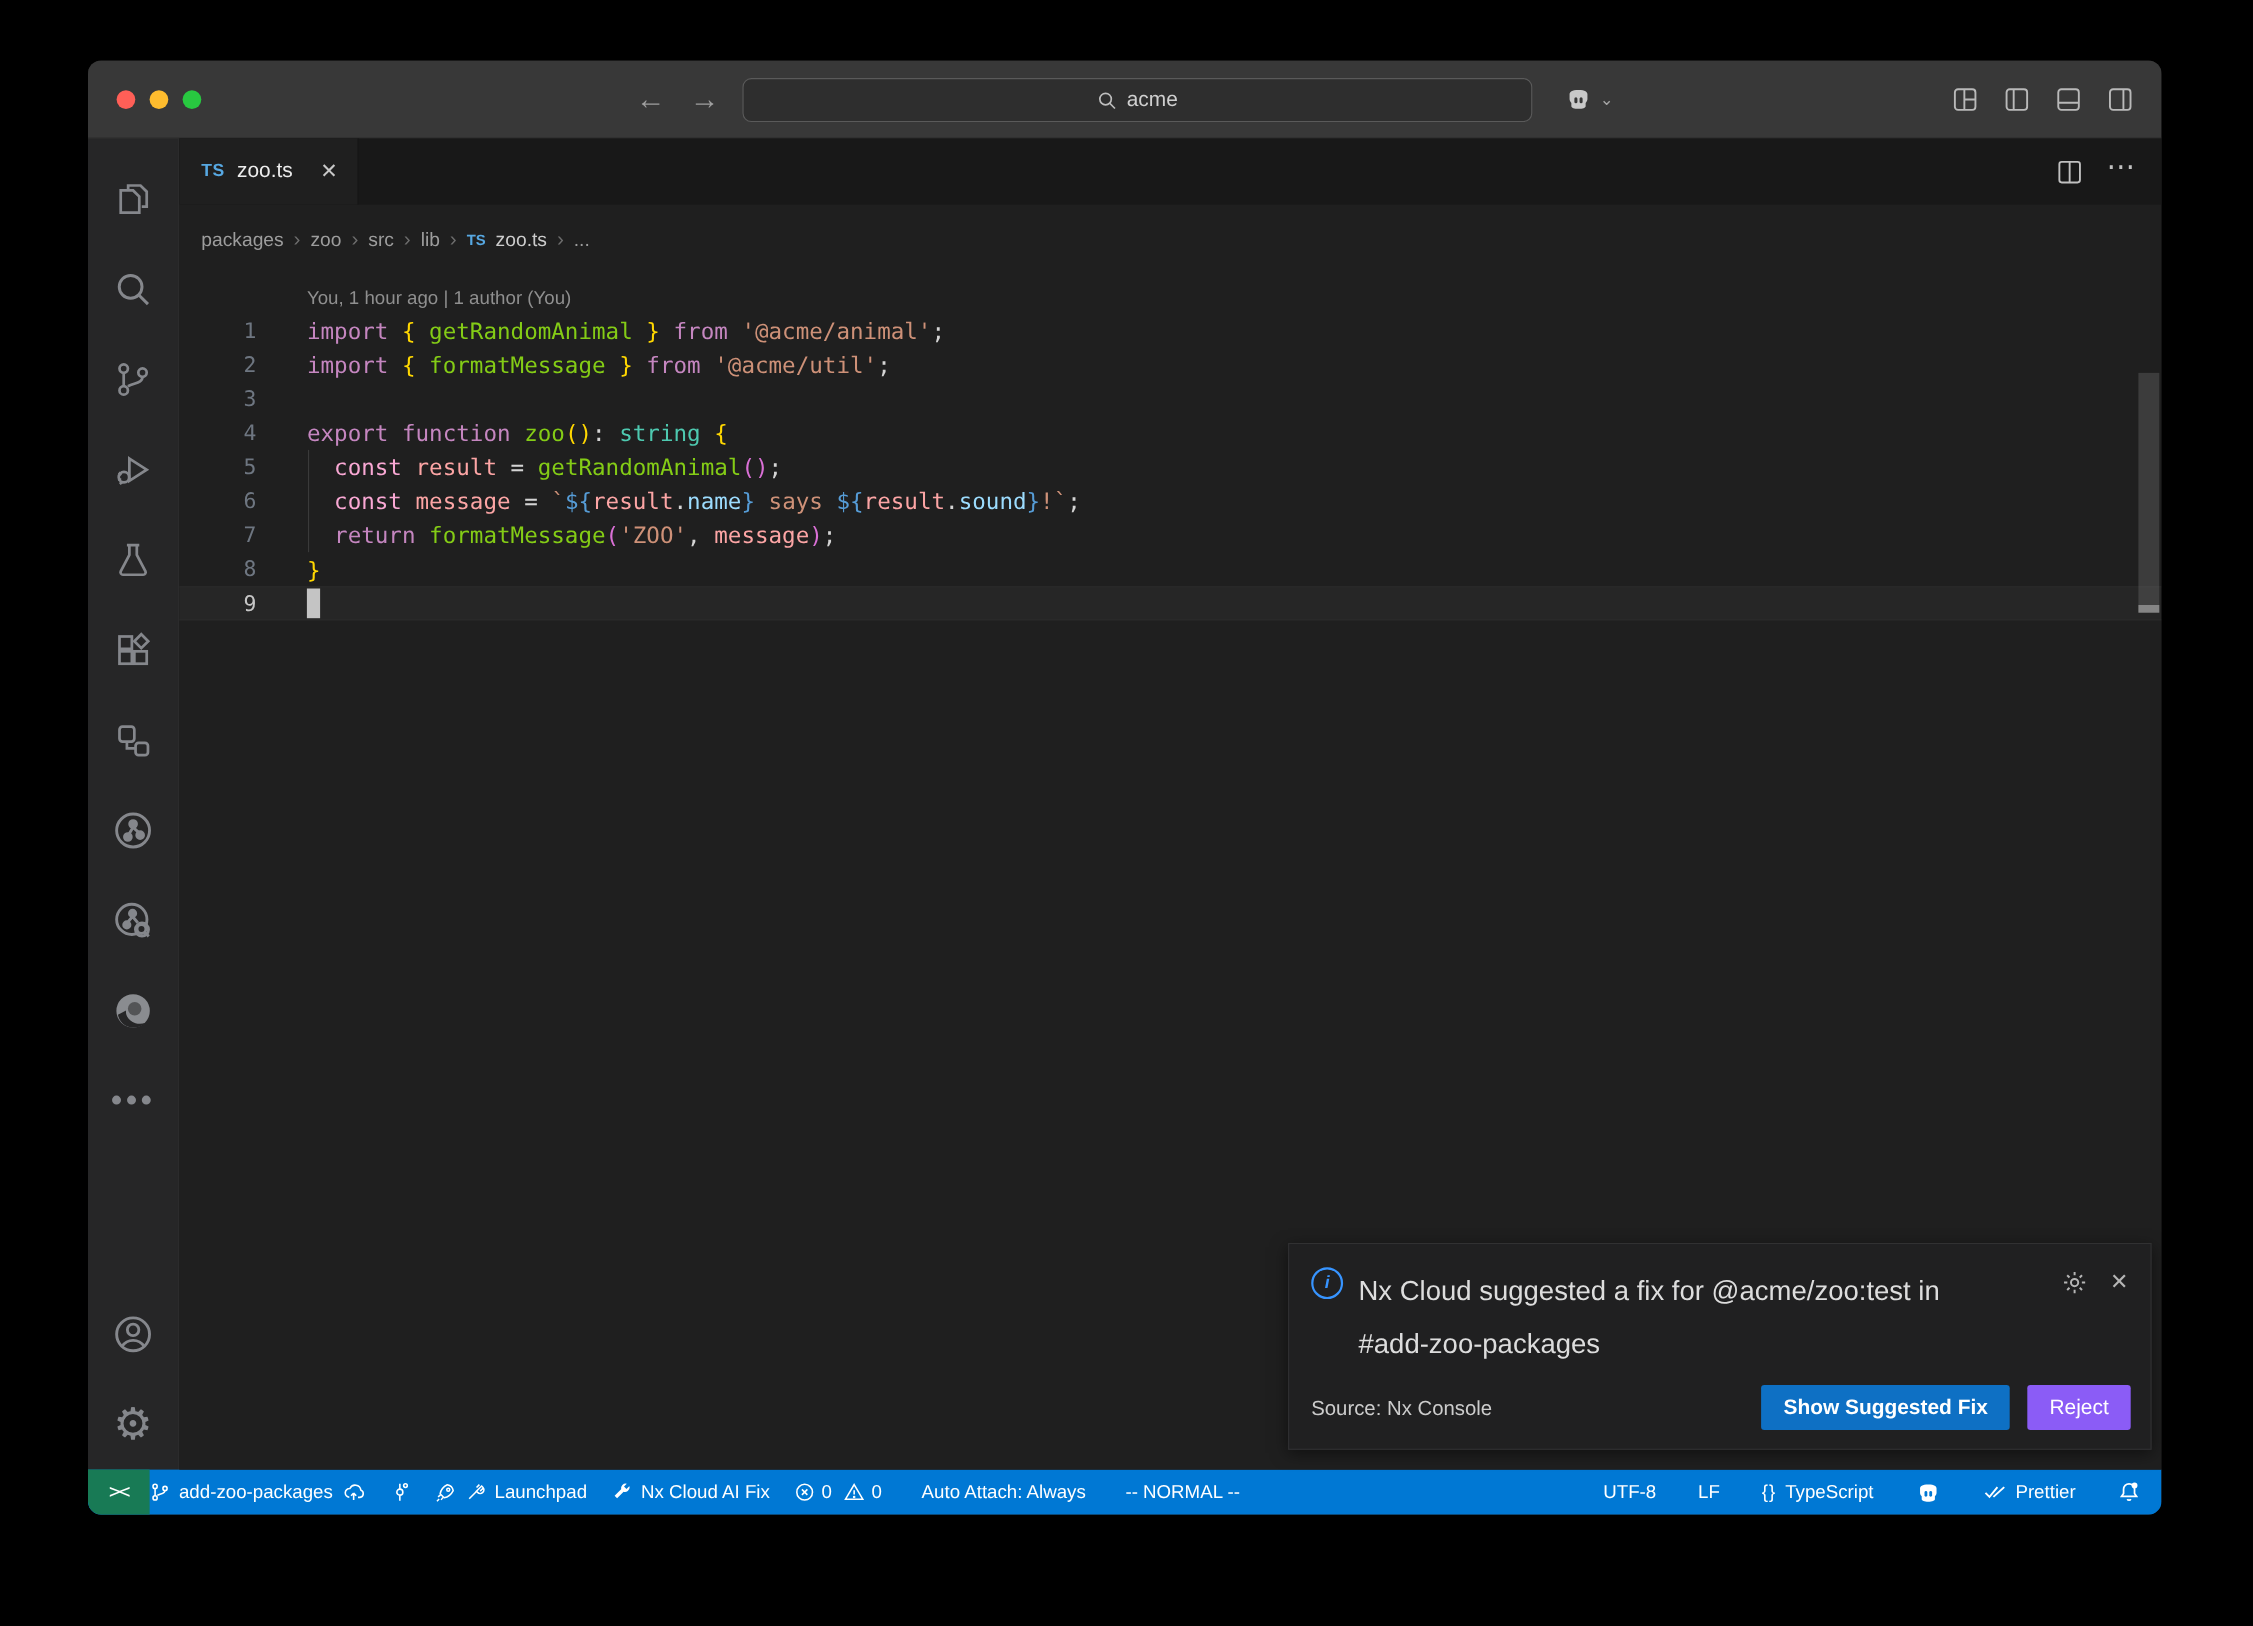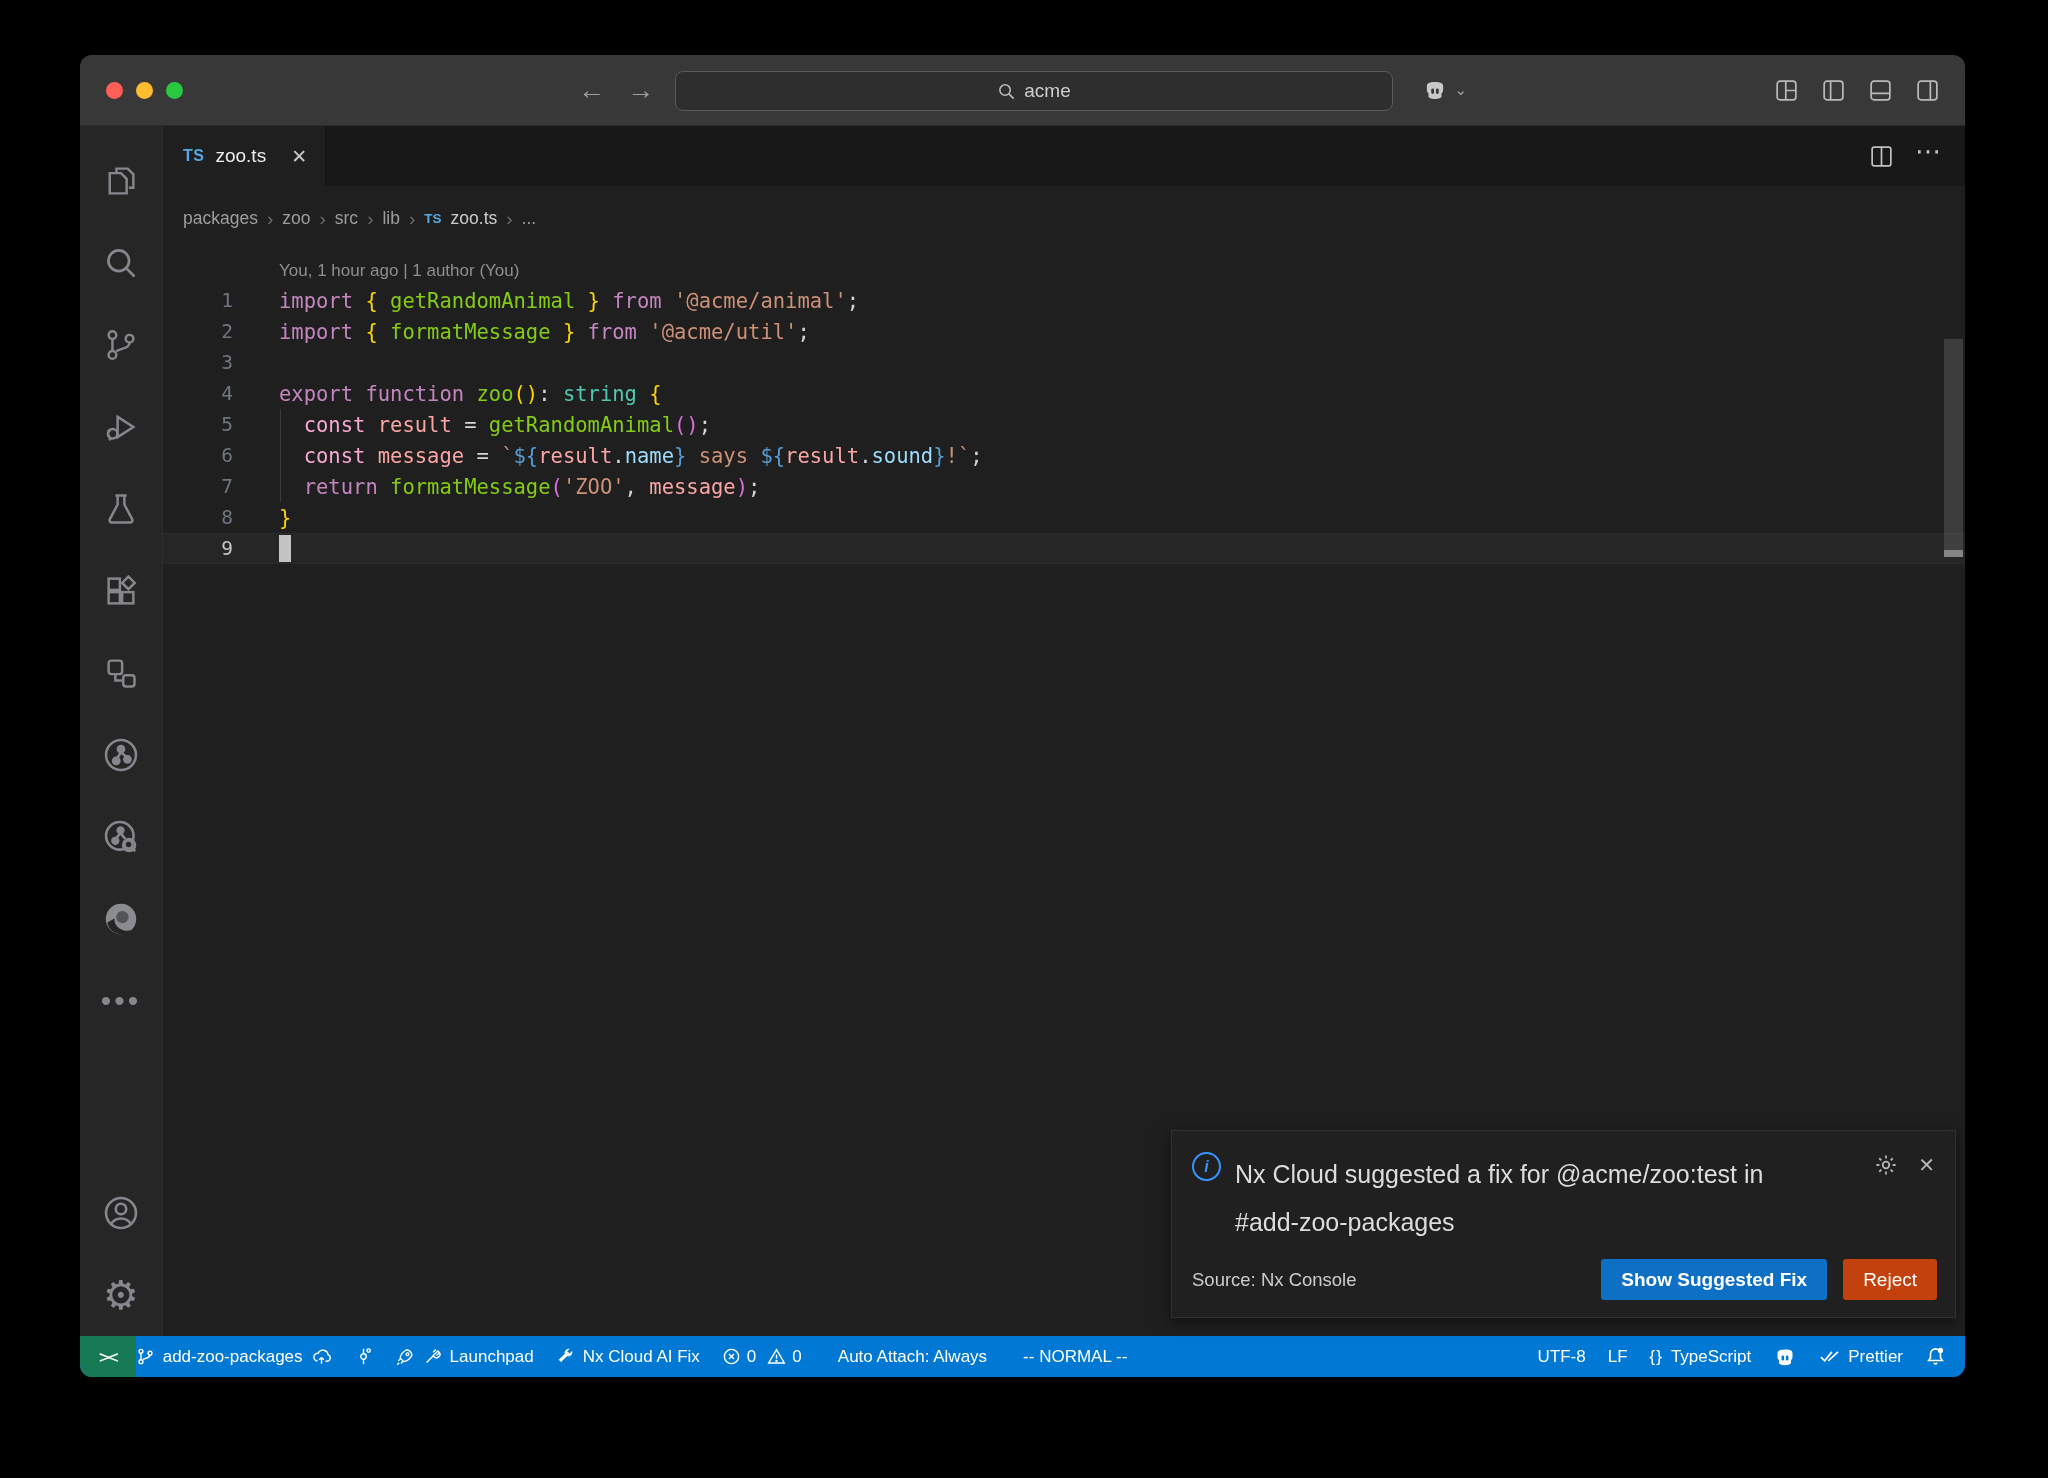--- a/index.html
+++ b/index.html
@@ -61,27 +61,27 @@
   .info-badge{width:25px;height:25px;border:2px solid #3794FF;border-radius:50%;color:#3794FF;
     font-size:16px;font-weight:bold;display:flex;align-items:center;justify-content:center;flex:none;margin-top:1px;font-style:italic;}
   .ntf-title{color:#dddddd;font-size:25px;line-height:1.9;width:570px;}
   .ntf-icons{margin-left:auto;display:flex;gap:20px;color:#b5b5b5;margin-top:2px;}
   .ntf-bottom{position:absolute;left:20px;right:18px;bottom:17px;display:flex;align-items:center;}
   .ntf-source{color:#cccccc;font-size:18.5px;}
   .ntf-buttons{margin-left:auto;display:flex;gap:16px;}
   .btn{border:none;font-family:"Liberation Sans",sans-serif;font-size:19px;color:#fff;height:41px;
     padding:0 20px;border-radius:3px;}
   .btn-primary{background:#0E70C4;font-weight:bold;}
-  .btn-secondary{background:#c2410c;}
+  .btn-secondary{background:#8b5cf6;}
   
   .statusbar{height:41px;background:#0078D4;display:flex;align-items:stretch;color:#fff;font-size:17px;flex:none;}
   .sb-item{display:flex;align-items:center;gap:8px;padding:0 11px;white-space:nowrap;}
   .sb-remote{background:#187a55;padding:0 19px;border-radius:0 0 0 12px;font-family:"DejaVu Sans Mono",monospace;
     font-size:18px;letter-spacing:-2px;}
-  .sb-right{margin-left:auto;display:flex;align-items:stretch;padding-right:8px;}
+  .sb-right{margin-left:auto;display:flex;align-items:stretch;padding-right:8px;gap:16px;}
   .braces{font-size:17px;letter-spacing:1px;}
   .icon{display:inline-flex;align-items:center;justify-content:center;}
   svg{display:block;}
 </style>
 </head>
 <body>
 
 <div class="window">
 
   <div class="titlebar">

